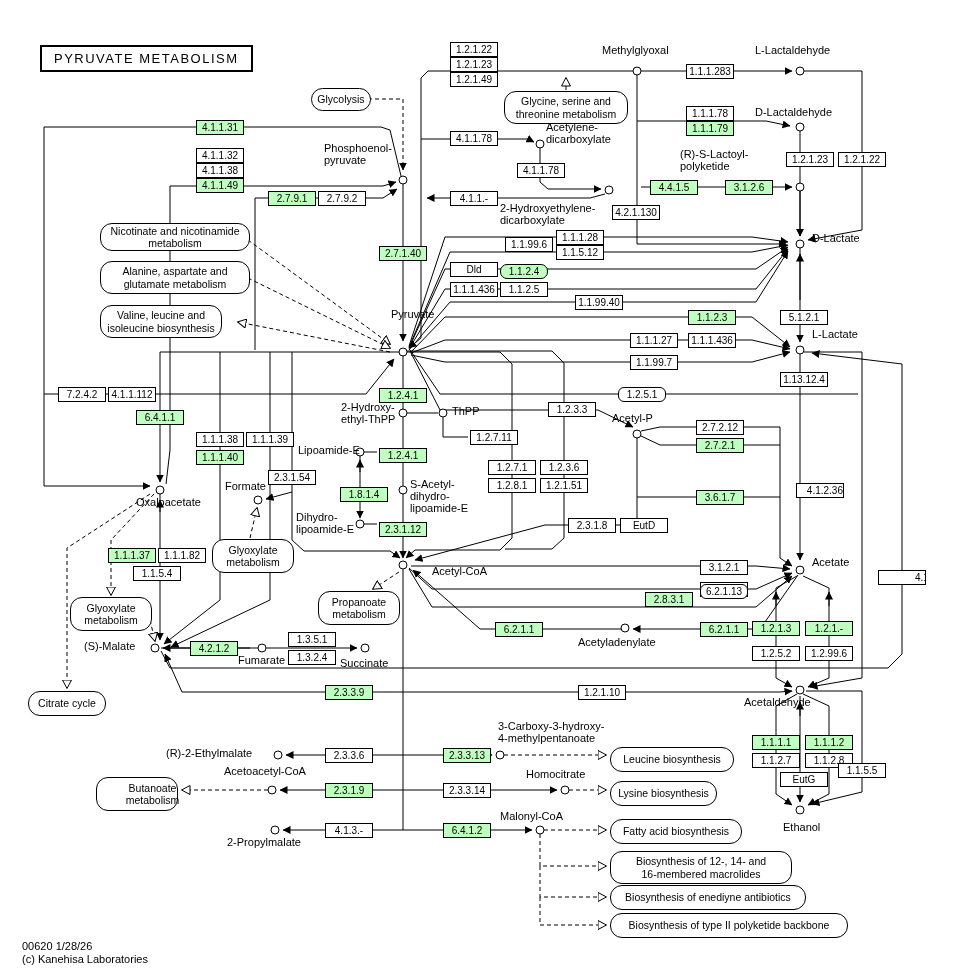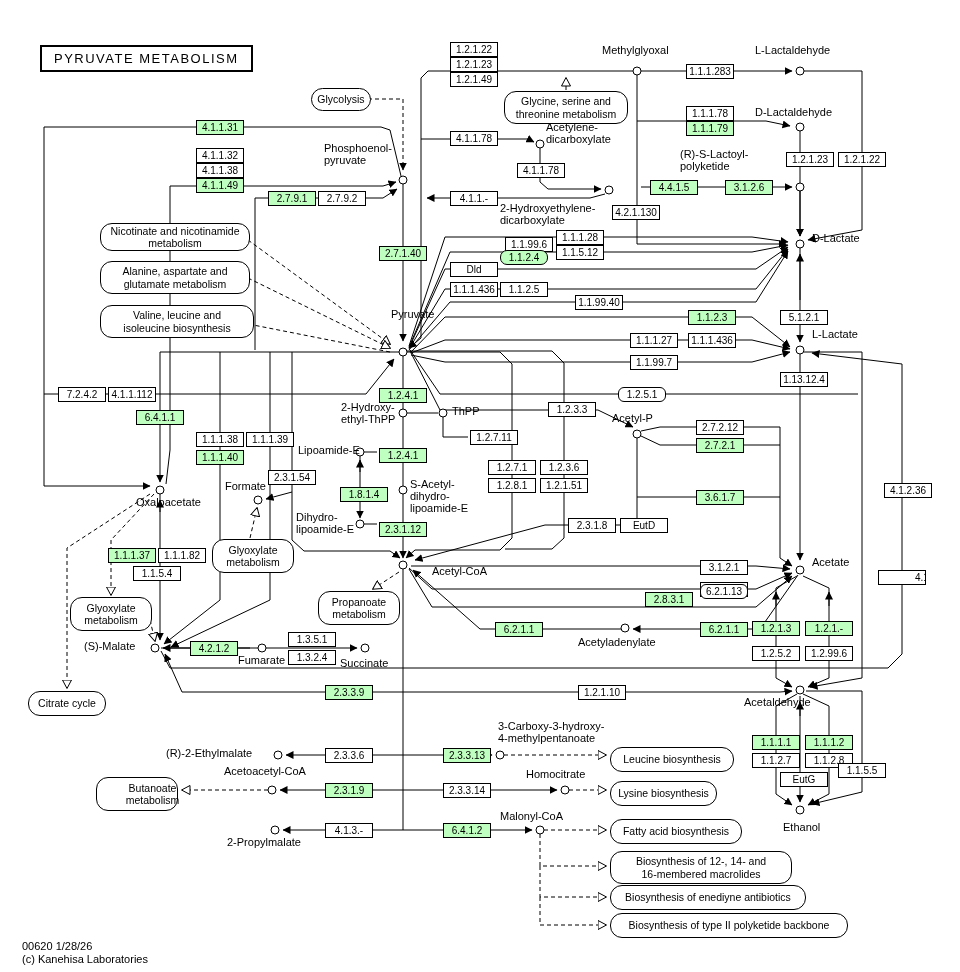--- a/index.html
+++ b/index.html
@@ -200,21 +200,21 @@
     <div class="ebox" style="left: 786px; top: 152px;">1.2.1.23</div>
     <div class="ebox" style="left: 838px; top: 152px;">1.2.1.22</div>
     <div class="ebox" style="left: 612px; top: 205px;">4.2.1.130</div>
     <div class="ebox hl" style="left: 268px; top: 191px;">2.7.9.1</div>
     <div class="ebox" style="left: 318px; top: 191px;">2.7.9.2</div>
     <div class="ebox hl" style="left: 379px; top: 246px;">2.7.1.40</div>
     <div class="ebox" style="left: 505px; top: 237px;">1.1.99.6</div>
     <div class="ebox" style="left: 556px; top: 230px;">1.1.1.28</div>
     <div class="ebox" style="left: 556px; top: 245px;">1.1.5.12</div>
     <div class="ebox" style="left: 450px; top: 262px;">Dld</div>
-    <div class="ebox hl" style="left: 500px; top: 250px; border-radius: 7px;">1.1.2.4</div>
+    <div class="ebox hl" style="left: 500px; top: 264px; border-radius: 7px;">1.1.2.4</div>
     <div class="ebox" style="left: 450px; top: 282px;">1.1.1.436</div>
     <div class="ebox" style="left: 500px; top: 282px;">1.1.2.5</div>
     <div class="ebox" style="left: 575px; top: 295px;">1.1.99.40</div>
     <div class="ebox hl" style="left: 688px; top: 310px;">1.1.2.3</div>
     <div class="ebox" style="left: 780px; top: 310px;">5.1.2.1</div>
     <div class="ebox" style="left: 630px; top: 333px;">1.1.1.27</div>
     <div class="ebox" style="left: 688px; top: 333px;">1.1.1.436</div>
     <div class="ebox" style="left: 630px; top: 355px;">1.1.99.7</div>
     <div class="ebox" style="left: 780px; top: 372px;">1.13.12.4</div>
     <div class="ebox" style="left: 58px; top: 387px;">7.2.4.2</div>
@@ -237,21 +237,21 @@
     <div class="ebox" style="left: 268px; top: 470px;">2.3.1.54</div>
     <div class="ebox hl" style="left: 340px; top: 487px;">1.8.1.4</div>
     <div class="ebox hl" style="left: 696px; top: 490px;">3.6.1.7</div>
     <div class="ebox hl" style="left: 379px; top: 522px;">2.3.1.12</div>
     <div class="ebox" style="left: 568px; top: 518px;">2.3.1.8</div>
     <div class="ebox" style="left: 620px; top: 518px;">EutD</div>
     <div class="ebox hl" style="left: 108px; top: 548px;">1.1.1.37</div>
     <div class="ebox" style="left: 158px; top: 548px;">1.1.1.82</div>
     <div class="ebox" style="left: 133px; top: 566px;">1.1.5.4</div>
     <div class="ebox" style="left: 700px; top: 560px;">3.1.2.1</div>
-    <div class="ebox" style="left: 884px; top: 483px;">4.1.2.36</div>
+    <div class="ebox" style="left: 796px; top: 483px; text-align: right;">4.1.2.36</div>
     <div class="ebox" style="left: 878px; top: 570px; padding-left: 36px;">4.1.1.101</div>
     <div class="ebox" style="left: 700px; top: 582px;">2.8.3.18</div>
     <div class="ebox hl" style="left: 645px; top: 592px;">2.8.3.1</div>
     <div class="ebox" style="left: 700px; top: 584px; border-radius: 6px;">6.2.1.13</div>
     <div class="ebox hl" style="left: 495px; top: 622px;">6.2.1.1</div>
     <div class="ebox hl" style="left: 700px; top: 622px;">6.2.1.1</div>
     <div class="ebox hl" style="left: 752px; top: 621px;">1.2.1.3</div>
     <div class="ebox hl" style="left: 805px; top: 621px;">1.2.1.-</div>
     <div class="ebox" style="left: 752px; top: 646px;">1.2.5.2</div>
     <div class="ebox" style="left: 805px; top: 646px;">1.2.99.6</div>
@@ -272,21 +272,21 @@
     <div class="ebox" style="left: 443px; top: 783px;">2.3.3.14</div>
     <div class="ebox" style="left: 325px; top: 823px;">4.1.3.-</div>
     <div class="ebox hl" style="left: 443px; top: 823px;">6.4.1.2</div>
     <div class="plink" style="left: 311px; top: 88px; width: 60px; height: 23px;">Glycolysis</div>
     <div class="plink" style="left: 504px; top: 91px; width: 124px; height: 33px;">Glycine, serine and
 threonine metabolism</div>
     <div class="plink" style="left: 100px; top: 223px; width: 150px; height: 28px;">Nicotinate and nicotinamide
 metabolism</div>
     <div class="plink" style="left: 100px; top: 261px; width: 150px; height: 33px;">Alanine, aspartate and
 glutamate metabolism</div>
-    <div class="plink" style="left: 100px; top: 305px; width: 154px; height: 33px;">Valine, leucine and
+    <div class="plink" style="left: 100px; top: 305px; width: 122px; height: 33px;">Valine, leucine and
 isoleucine biosynthesis</div>
     <div class="plink" style="left: 212px; top: 539px; width: 82px; height: 34px;">Glyoxylate
 metabolism</div>
     <div class="plink" style="left: 70px; top: 597px; width: 82px; height: 34px;">Glyoxylate
 metabolism</div>
     <div class="plink" style="left: 28px; top: 691px; width: 78px; height: 25px;">Citrate cycle</div>
     <div class="plink" style="left: 318px; top: 591px; width: 82px; height: 34px;">Propanoate
 metabolism</div>
     <div class="plink" style="left: 96px; top: 777px; width: 82px; height: 34px; padding-left: 35px;">Butanoate
 metabolism</div>

